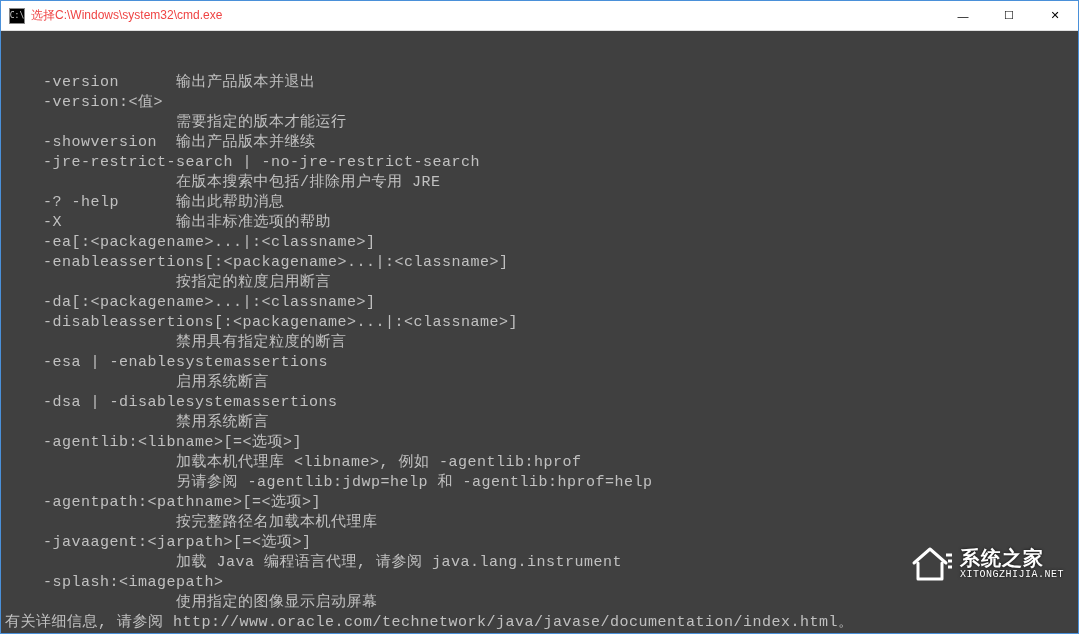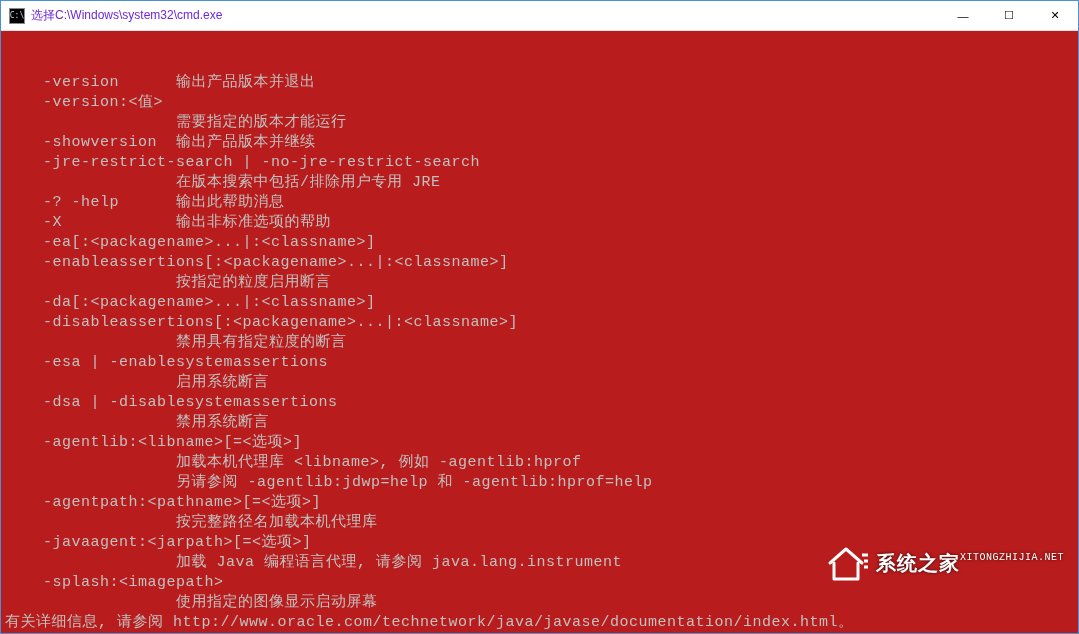--- a/index.html
+++ b/index.html
@@ -39,40 +39,40 @@
   justify-content: center;
 }
 .titlebar-icon-inner {
   color: #ccc;
   font-size: 8px;
   font-family: monospace;
   line-height: 1;
 }
 .titlebar-text {
   font-size: 12px;
-  color: #6d28d9;
+  color: #ef4444;
   flex: 1;
 }
 .window-controls {
   display: flex;
   height: 100%;
 }
 .window-control {
   width: 46px;
   height: 100%;
   display: flex;
   align-items: center;
   justify-content: center;
   font-size: 11px;
   color: #000;
   cursor: pointer;
 }
 .terminal {
   flex: 1;
-  background: #b91c1c;
+  background: #404040;
   color: #c0c0c0;
   font-family: "NSimSun", "SimSun", "Consolas", "Courier New", monospace;
   font-size: 15px;
   line-height: 20px;
   padding: 2px 4px;
   white-space: pre;
   overflow: hidden;
   position: relative;
   letter-spacing: 0.5px;
 }
@@ -82,21 +82,21 @@
   right: 14px;
   bottom: 10px;
   color: #fff;
   font-family: "Microsoft YaHei", sans-serif;
   display: flex;
   align-items: center;
   gap: 8px;
   text-shadow: 0 0 3px rgba(0,0,0,0.8);
 }
 .watermark-icon svg { display: block; }
-.watermark-text { display: flex; flex-direction: row; line-height: 1.1; }
+.watermark-text { display: flex; flex-direction: column; line-height: 1.1; }
 .watermark-title { font-size: 20px; font-weight: bold; letter-spacing: 1px; }
 .watermark-sub { font-size: 10px; letter-spacing: 0.5px; font-family: Liberation Mono, monospace; }
 </style>
 </head>
 <body>
 
 <div class="window">
   <div class="titlebar">
     <span class="titlebar-icon">
       <span class="titlebar-icon-inner">C:\</span>

